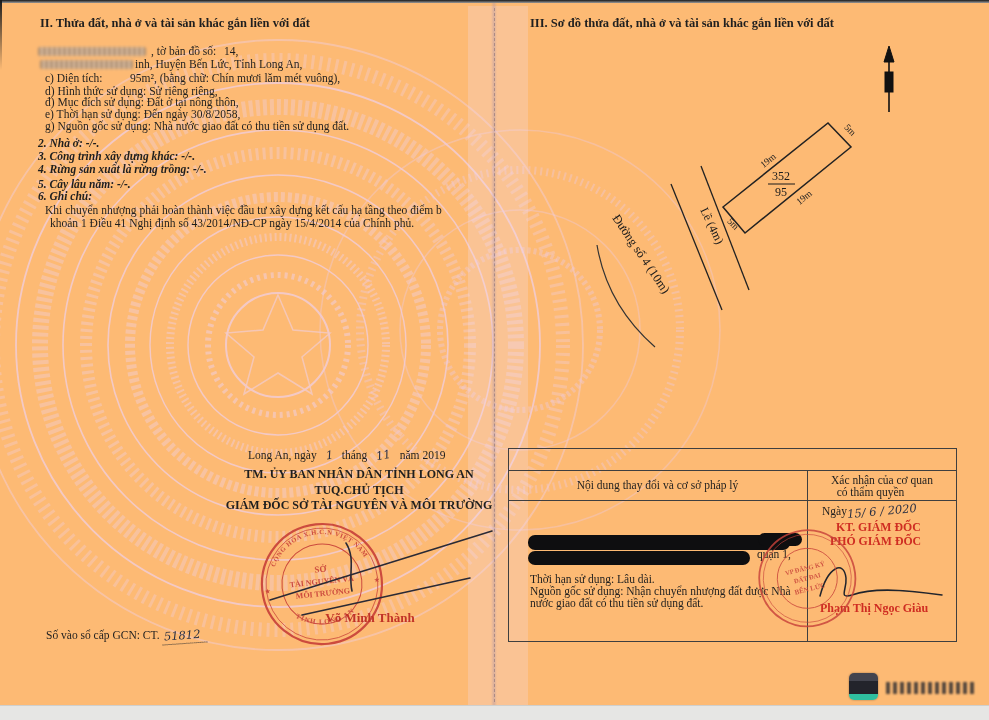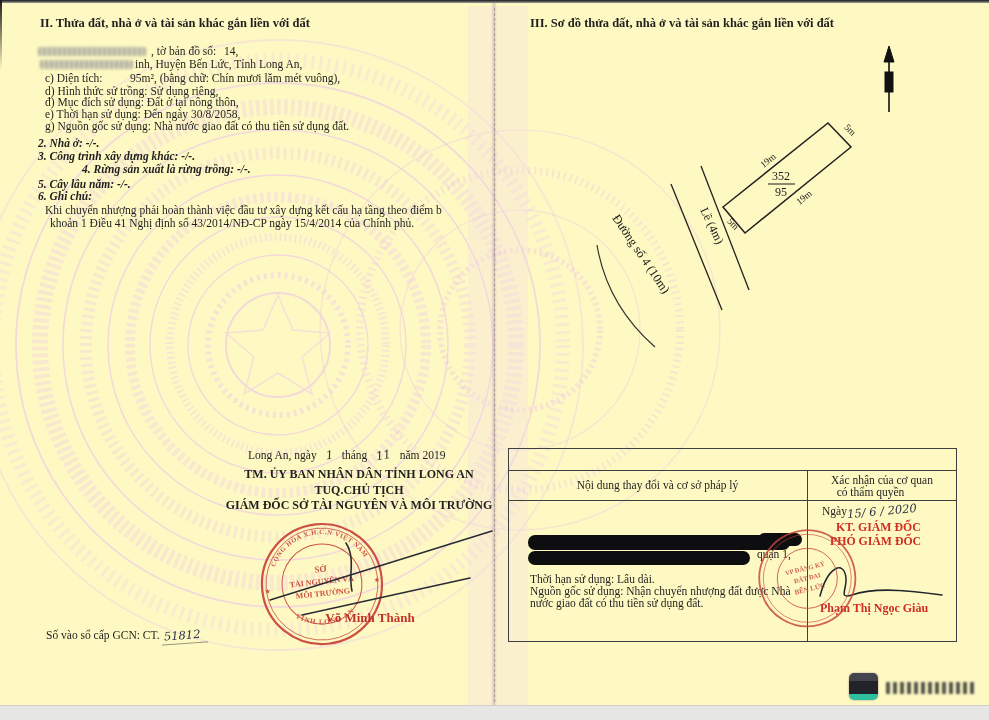--- a/index.html
+++ b/index.html
@@ -1,17 +1,17 @@
 <!DOCTYPE html>
 <html><head>
 <meta charset="utf-8">
 <style>
   html,body{margin:0;padding:0;}
   body{width:989px;height:720px;overflow:hidden;background:#ecebe9;}
-  .shot{position:relative;width:989px;height:720px;background:#fef9c3;overflow:hidden;
+  .shot{position:relative;width:989px;height:720px;background:#fdba74;overflow:hidden;
         font-family:"Liberation Serif",serif;}
   .t{position:absolute;font-family:"Liberation Serif",serif;font-size:11.5px;color:#1f1f1f;
      white-space:nowrap;line-height:1.15;}
   .b{font-weight:bold;}
   .bi{font-weight:bold;font-style:italic;}
   .red{color:#c13327;}
   .hand{font-family:"DejaVu Serif",serif;font-style:italic;color:#2a3043;}
   .center{text-align:center;}
   .blur{position:absolute;height:9px;border-radius:2px;opacity:.55;filter:blur(1.4px);
         background:repeating-linear-gradient(90deg,#6f6f74 0 3px,#c9c9cc 3px 5px);}
@@ -76,28 +76,28 @@
   <div class="blur" style="left:38px;top:47px;width:108px;"></div>
   <div class="t" style="left:151px;top:45px;">, tờ bản đồ số:</div>
   <div class="t" style="left:224px;top:45px;">14,</div>
 
   <div class="blur" style="left:40px;top:60px;width:93px;"></div>
   <div class="t" style="left:135px;top:58px;">inh, Huyện Bến Lức, Tỉnh Long An,</div>
 
   <div class="t" style="left:45px;top:72px;">c) Diện tích:</div>
   <div class="t" style="left:130px;top:72px;">95m², (bằng chữ: Chín mươi lăm mét vuông),</div>
 
-  <div class="t" style="left:45px;top:85px;">d) Hình thức sử trồng:  Sử dụng riêng,</div>
+  <div class="t" style="left:45px;top:85px;">d) Hình thức sử dụng:  Sử riêng riêng,</div>
   <div class="t" style="left:45px;top:96px;">đ) Mục đích sử dụng:  Đất ở tại nông thôn,</div>
   <div class="t" style="left:45px;top:108px;">e) Thời hạn sử dụng:  Đến ngày 30/8/2058,</div>
   <div class="t" style="left:45px;top:120px;">g) Nguồn gốc sử dụng: Nhà nước giao đất có thu tiền sử dụng đất.</div>
 
   <div class="t bi" style="left:38px;top:137px;">2. Nhà ở:  -/-.</div>
   <div class="t bi" style="left:38px;top:150px;">3. Công trình xây dựng khác: -/-.</div>
-  <div class="t bi" style="left:38px;top:163px;margin-left:44px;">4. Rừng sản xuất là rừng trồng: -/-.</div>
+  <div class="t bi" style="left:38px;top:163px;">4. Rừng sản xuất là rừng trồng: -/-.</div>
   <div class="t bi" style="left:38px;top:178px;">5. Cây lâu năm:  -/-.</div>
   <div class="t bi" style="left:38px;top:190px;">6. Ghi chú:</div>
   <div class="t" style="left:45px;top:204px;">Khi chuyển nhượng phải hoàn thành việc đầu tư xây dựng kết cấu hạ tầng theo điểm b</div>
   <div class="t" style="left:50px;top:217px;">khoản 1 Điều 41 Nghị định số 43/2014/NĐ-CP ngày 15/4/2014 của Chính phủ.</div>
 
   <div class="t" style="left:248px;top:449px;">
     <span>Long An, ngày</span>
     <span class="hand" style="display:inline-block;transform:rotate(-8deg);padding:0 6px;">1</span>
     <span>tháng</span>
     <span class="hand" style="display:inline-block;transform:rotate(-10deg);padding:0 6px;">11</span>

